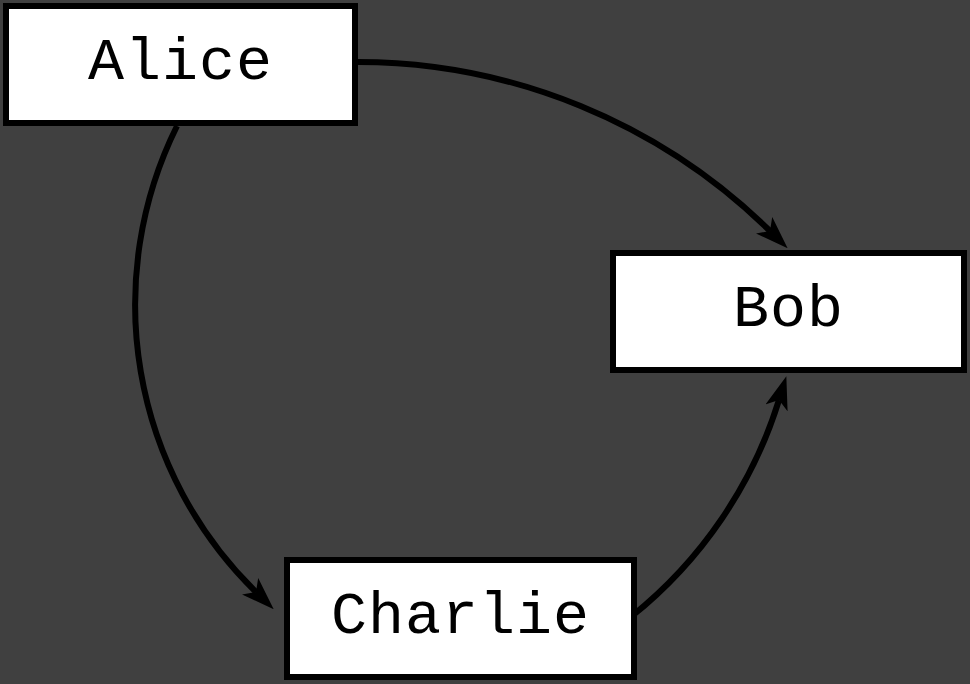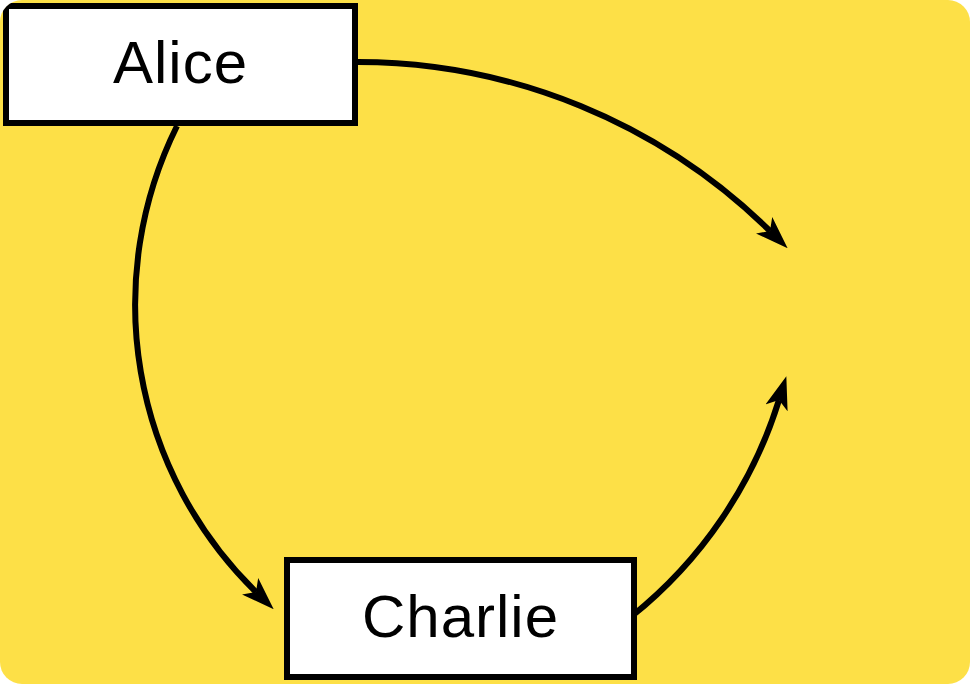--- a/index.html
+++ b/index.html
@@ -4,24 +4,23 @@
 <style>
   html, body {
     margin: 0;
     padding: 0;
     background: #ffffff;
   }
   .canvas {
     position: relative;
     width: 970px;
     height: 684px;
-    background: #fde047;
+    background: #404040;
     overflow: hidden;
-    font-family: Liberation Sans, sans-serif;
-    border-radius: 22px;
+    font-family: Liberation Mono, monospace;
   }
   .edges-layer {
     position: absolute;
     left: 0;
     top: 0;
     width: 970px;
     height: 684px;
   }
   .node {
     position: absolute;
@@ -65,18 +64,21 @@
 
     <path class="edge-path" marker-end="url(#arrowhead)" d="M 177 126 A 402 402 0 0 0 256 592"></path>
 
     <path class="edge-path" marker-end="url(#arrowhead)" d="M 632 616 A 447 447 0 0 0 779 400"></path>
   </svg>
 
   <div class="node node-alice">
     <span class="node-label">Alice</span>
   </div>
 
+  <div class="node node-bob">
+    <span class="node-label">Bob</span>
+  </div>
 
   <div class="node node-charlie">
     <span class="node-label">Charlie</span>
   </div>
 
 </div>
 
 </body></html>

